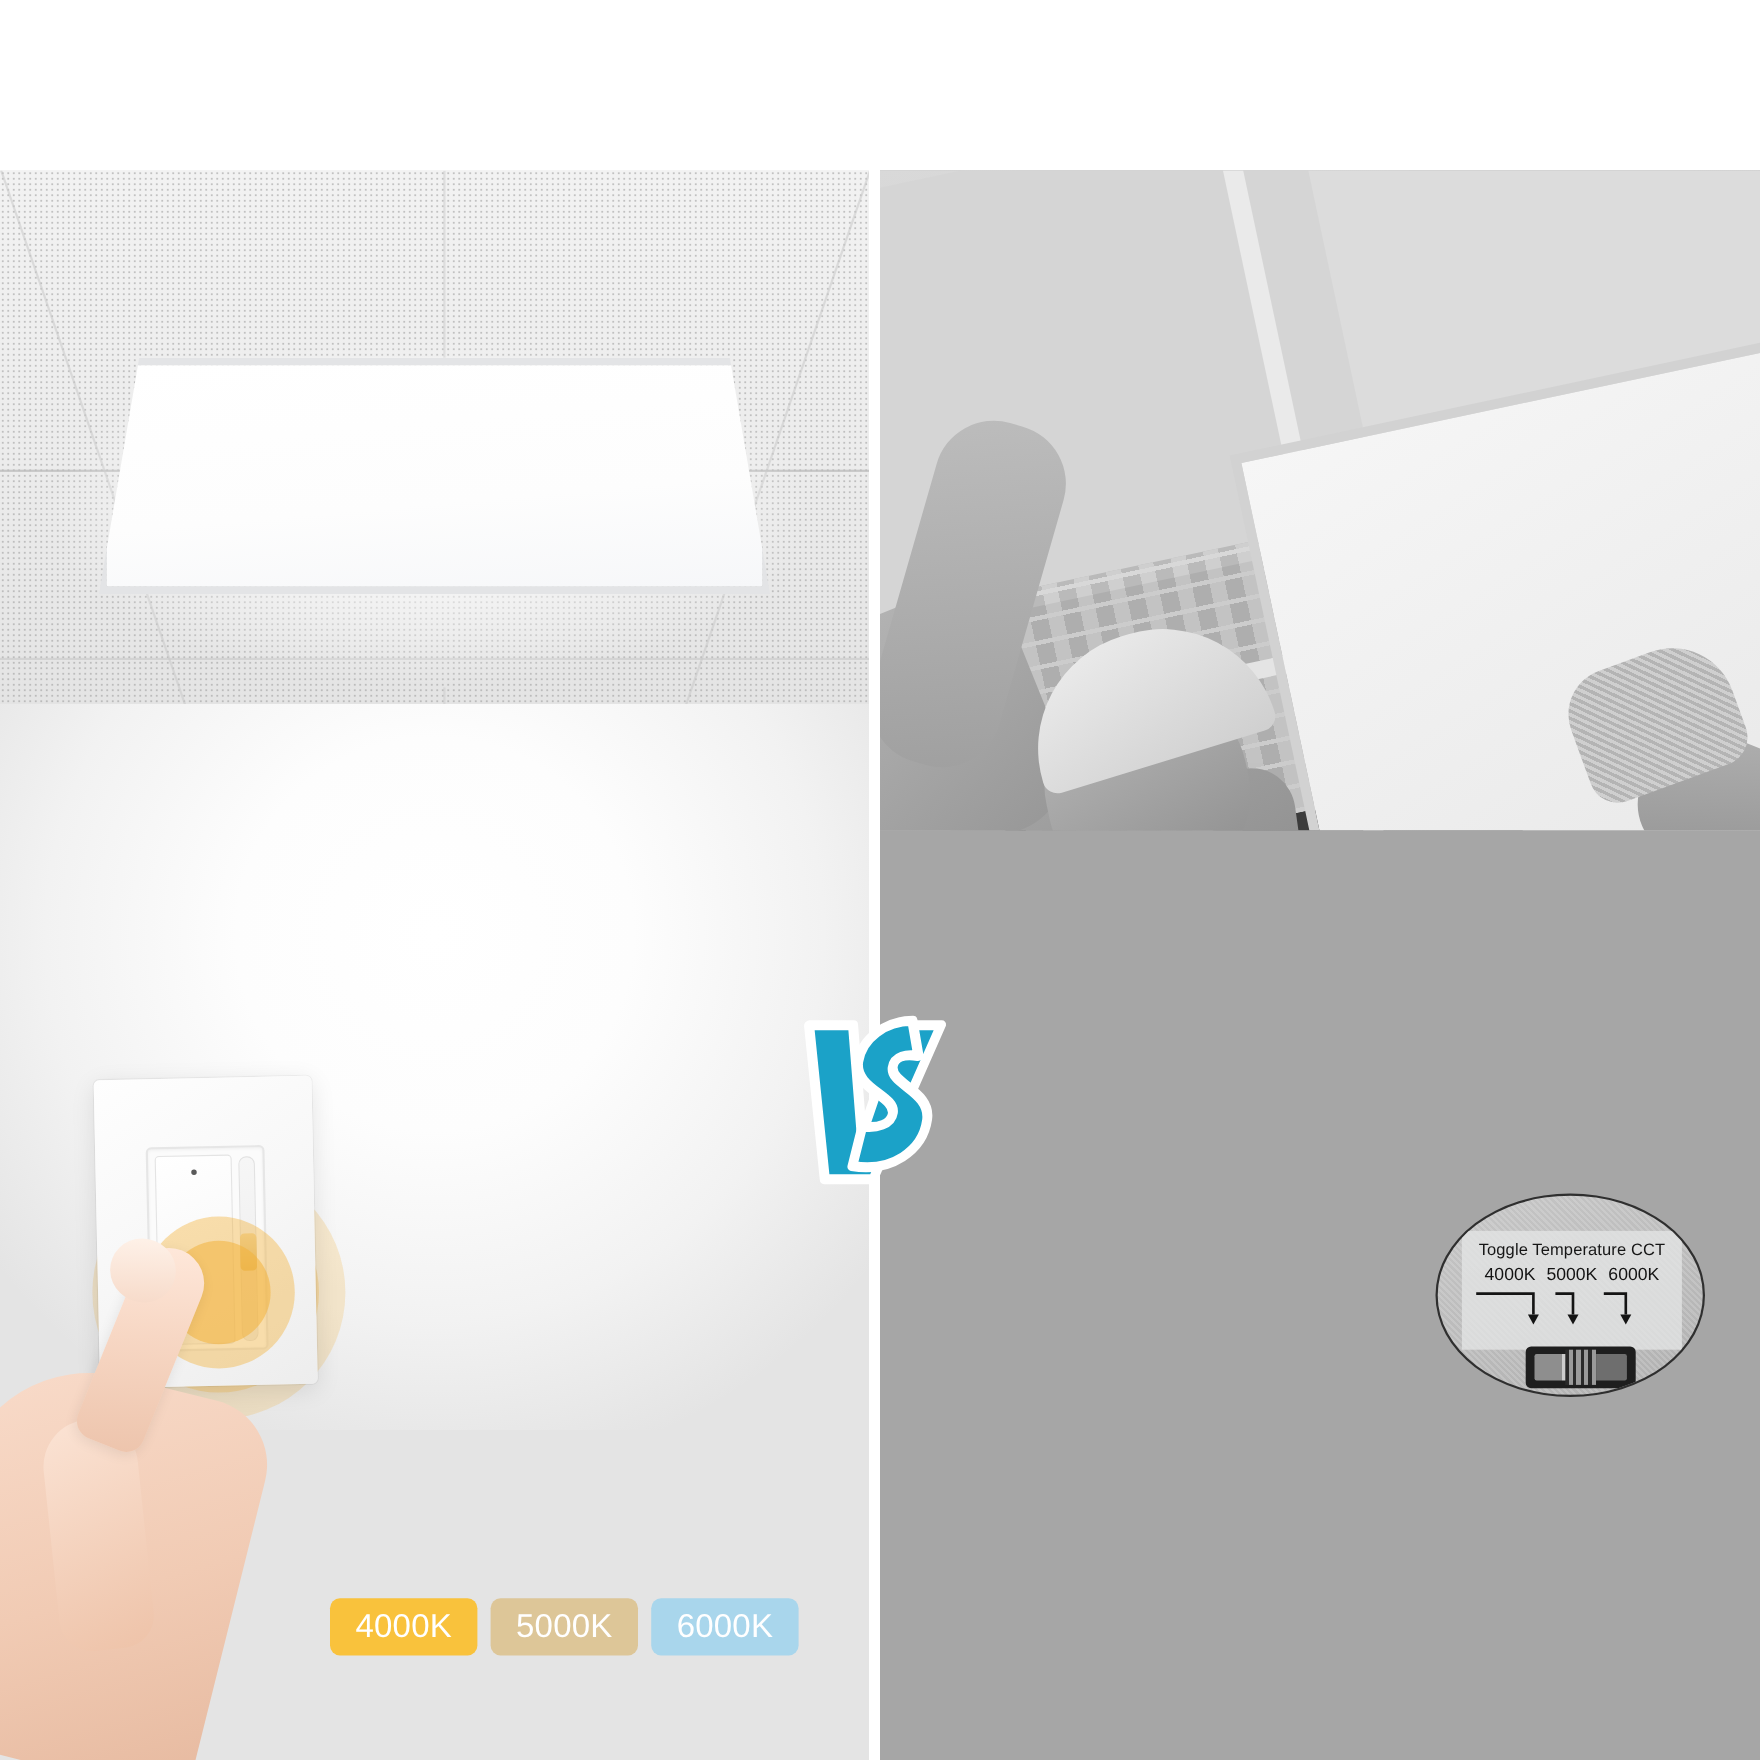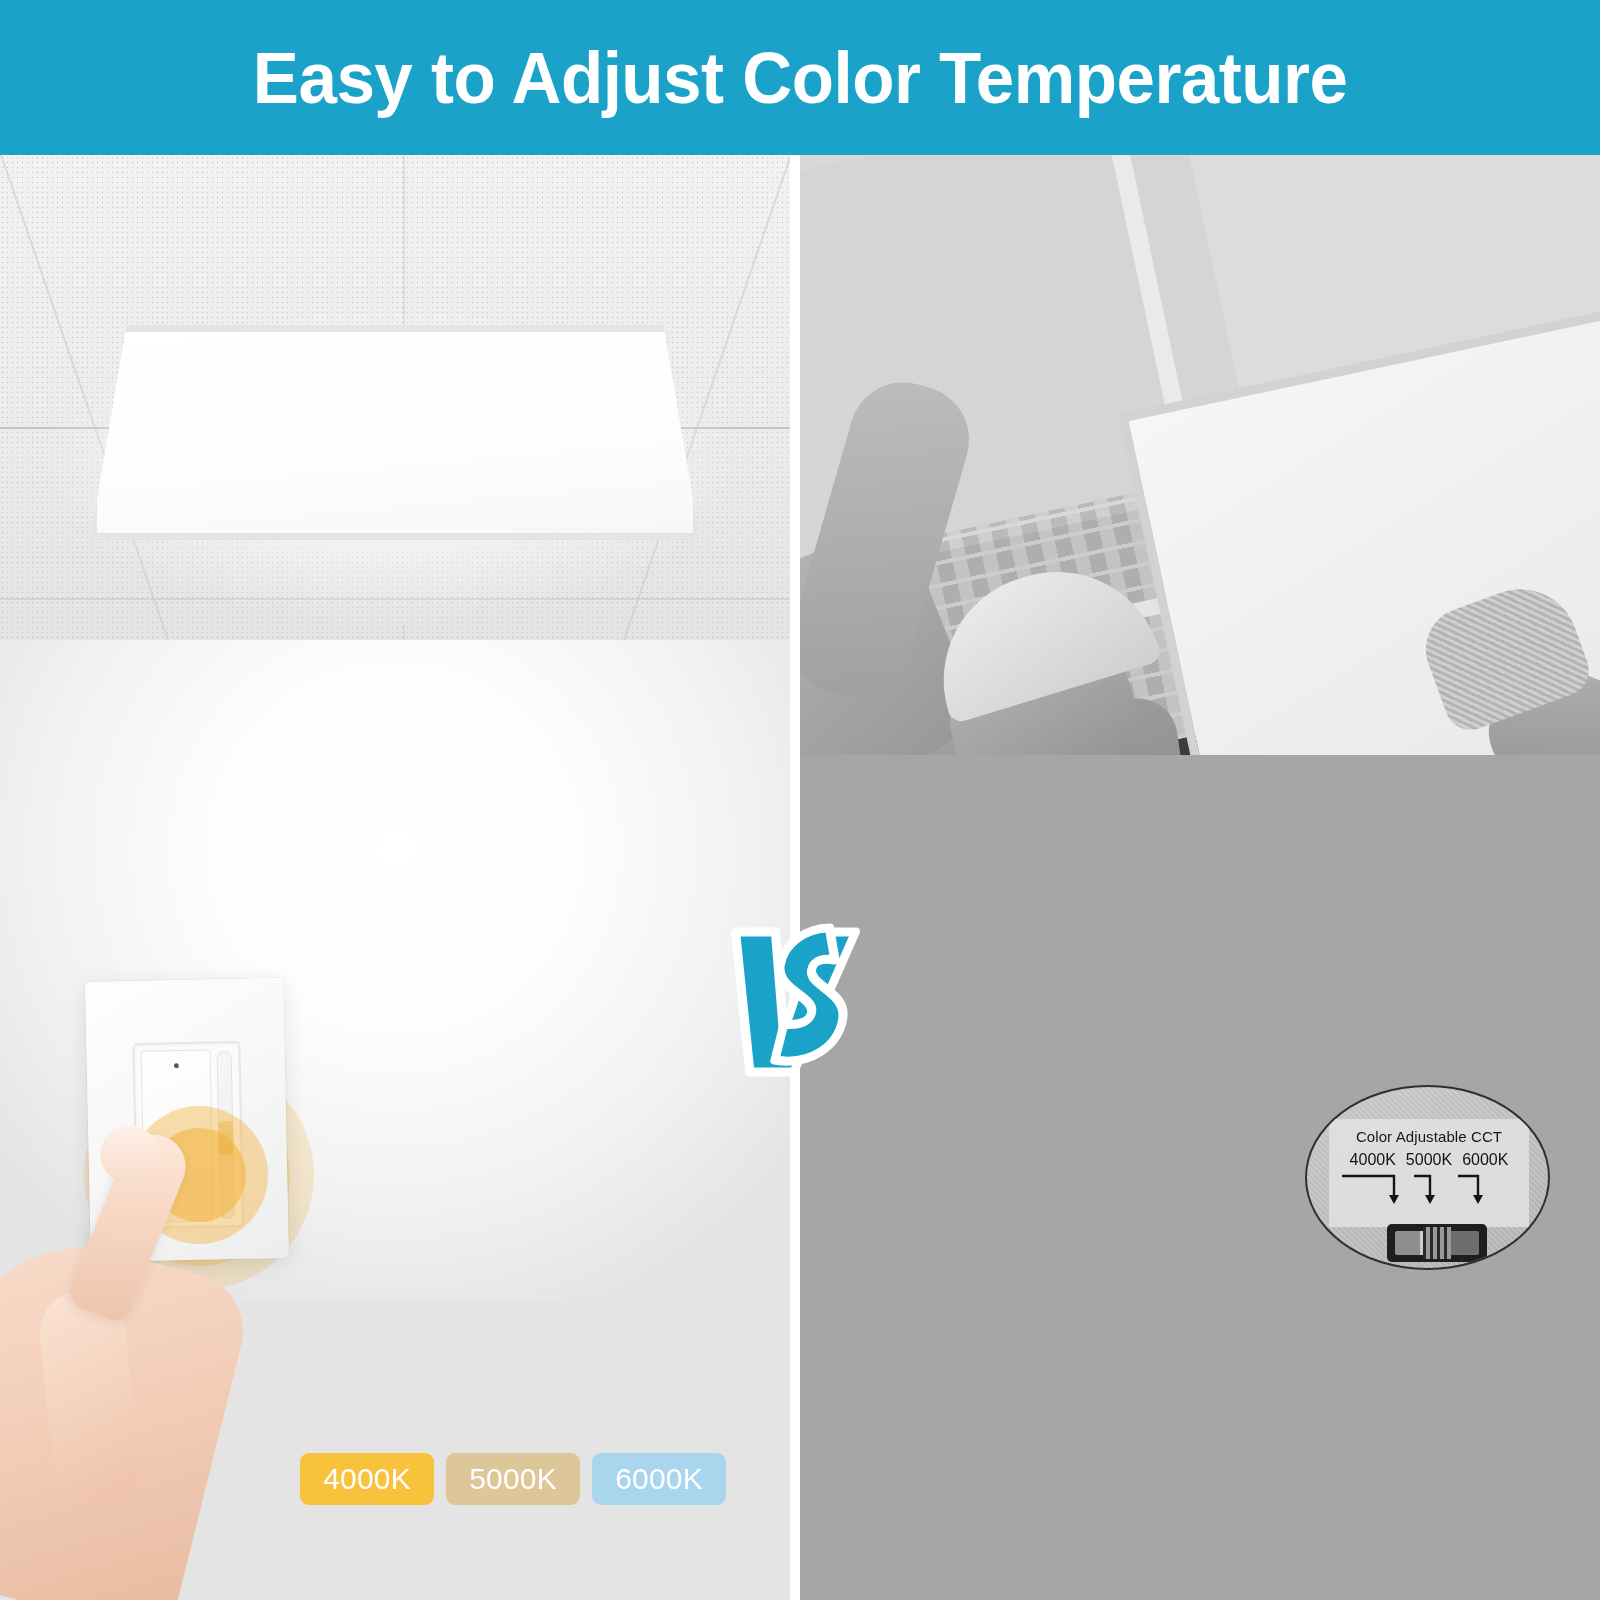--- a/index.html
+++ b/index.html
@@ -270,23 +270,20 @@
   .vs {
     position:absolute; left:718px; top:745px; width:160px; height:180px;
     z-index:9;
   }
 </style>
 </head>
 <body>
 
 <div id="page">
 
-  <div class="banner">
-    <div class="banner-title">Easy to Adjust Color Temperature</div>
-  </div>
 
   <div class="stage">
 
     <div class="side side-left">
 
       <div class="ceiling">
         <div class="dots"></div>
         <div class="thoriz"></div>
         <div class="thoriz2"></div>
         <div class="tslat tl1"></div>
@@ -356,21 +353,21 @@
         <div class="ph head"></div>
         <div class="ph helmet"></div>
         <div class="ph arm3"></div>
         <div class="ph glove"></div>
       </div>
 
       <div class="right-lower">
 
         <div class="callout">
           <div class="callout-label">
-            <div class="cc-title">Color Adjustable CCT</div>
+            <div class="cc-title">Toggle Temperature CCT</div>
             <div class="cc-row">
               <span class="cc-k">4000K</span>
               <span class="cc-k">5000K</span>
               <span class="cc-k">6000K</span>
             </div>
             <div class="cc-arrows">
               <svg width="186" height="36" viewBox="0 0 186 36">
                 <g stroke="#141414" stroke-width="2.4" fill="none">
                   <path d="M6 5 H58 V24"></path>
                   <path d="M78 5 H94 V24"></path>

